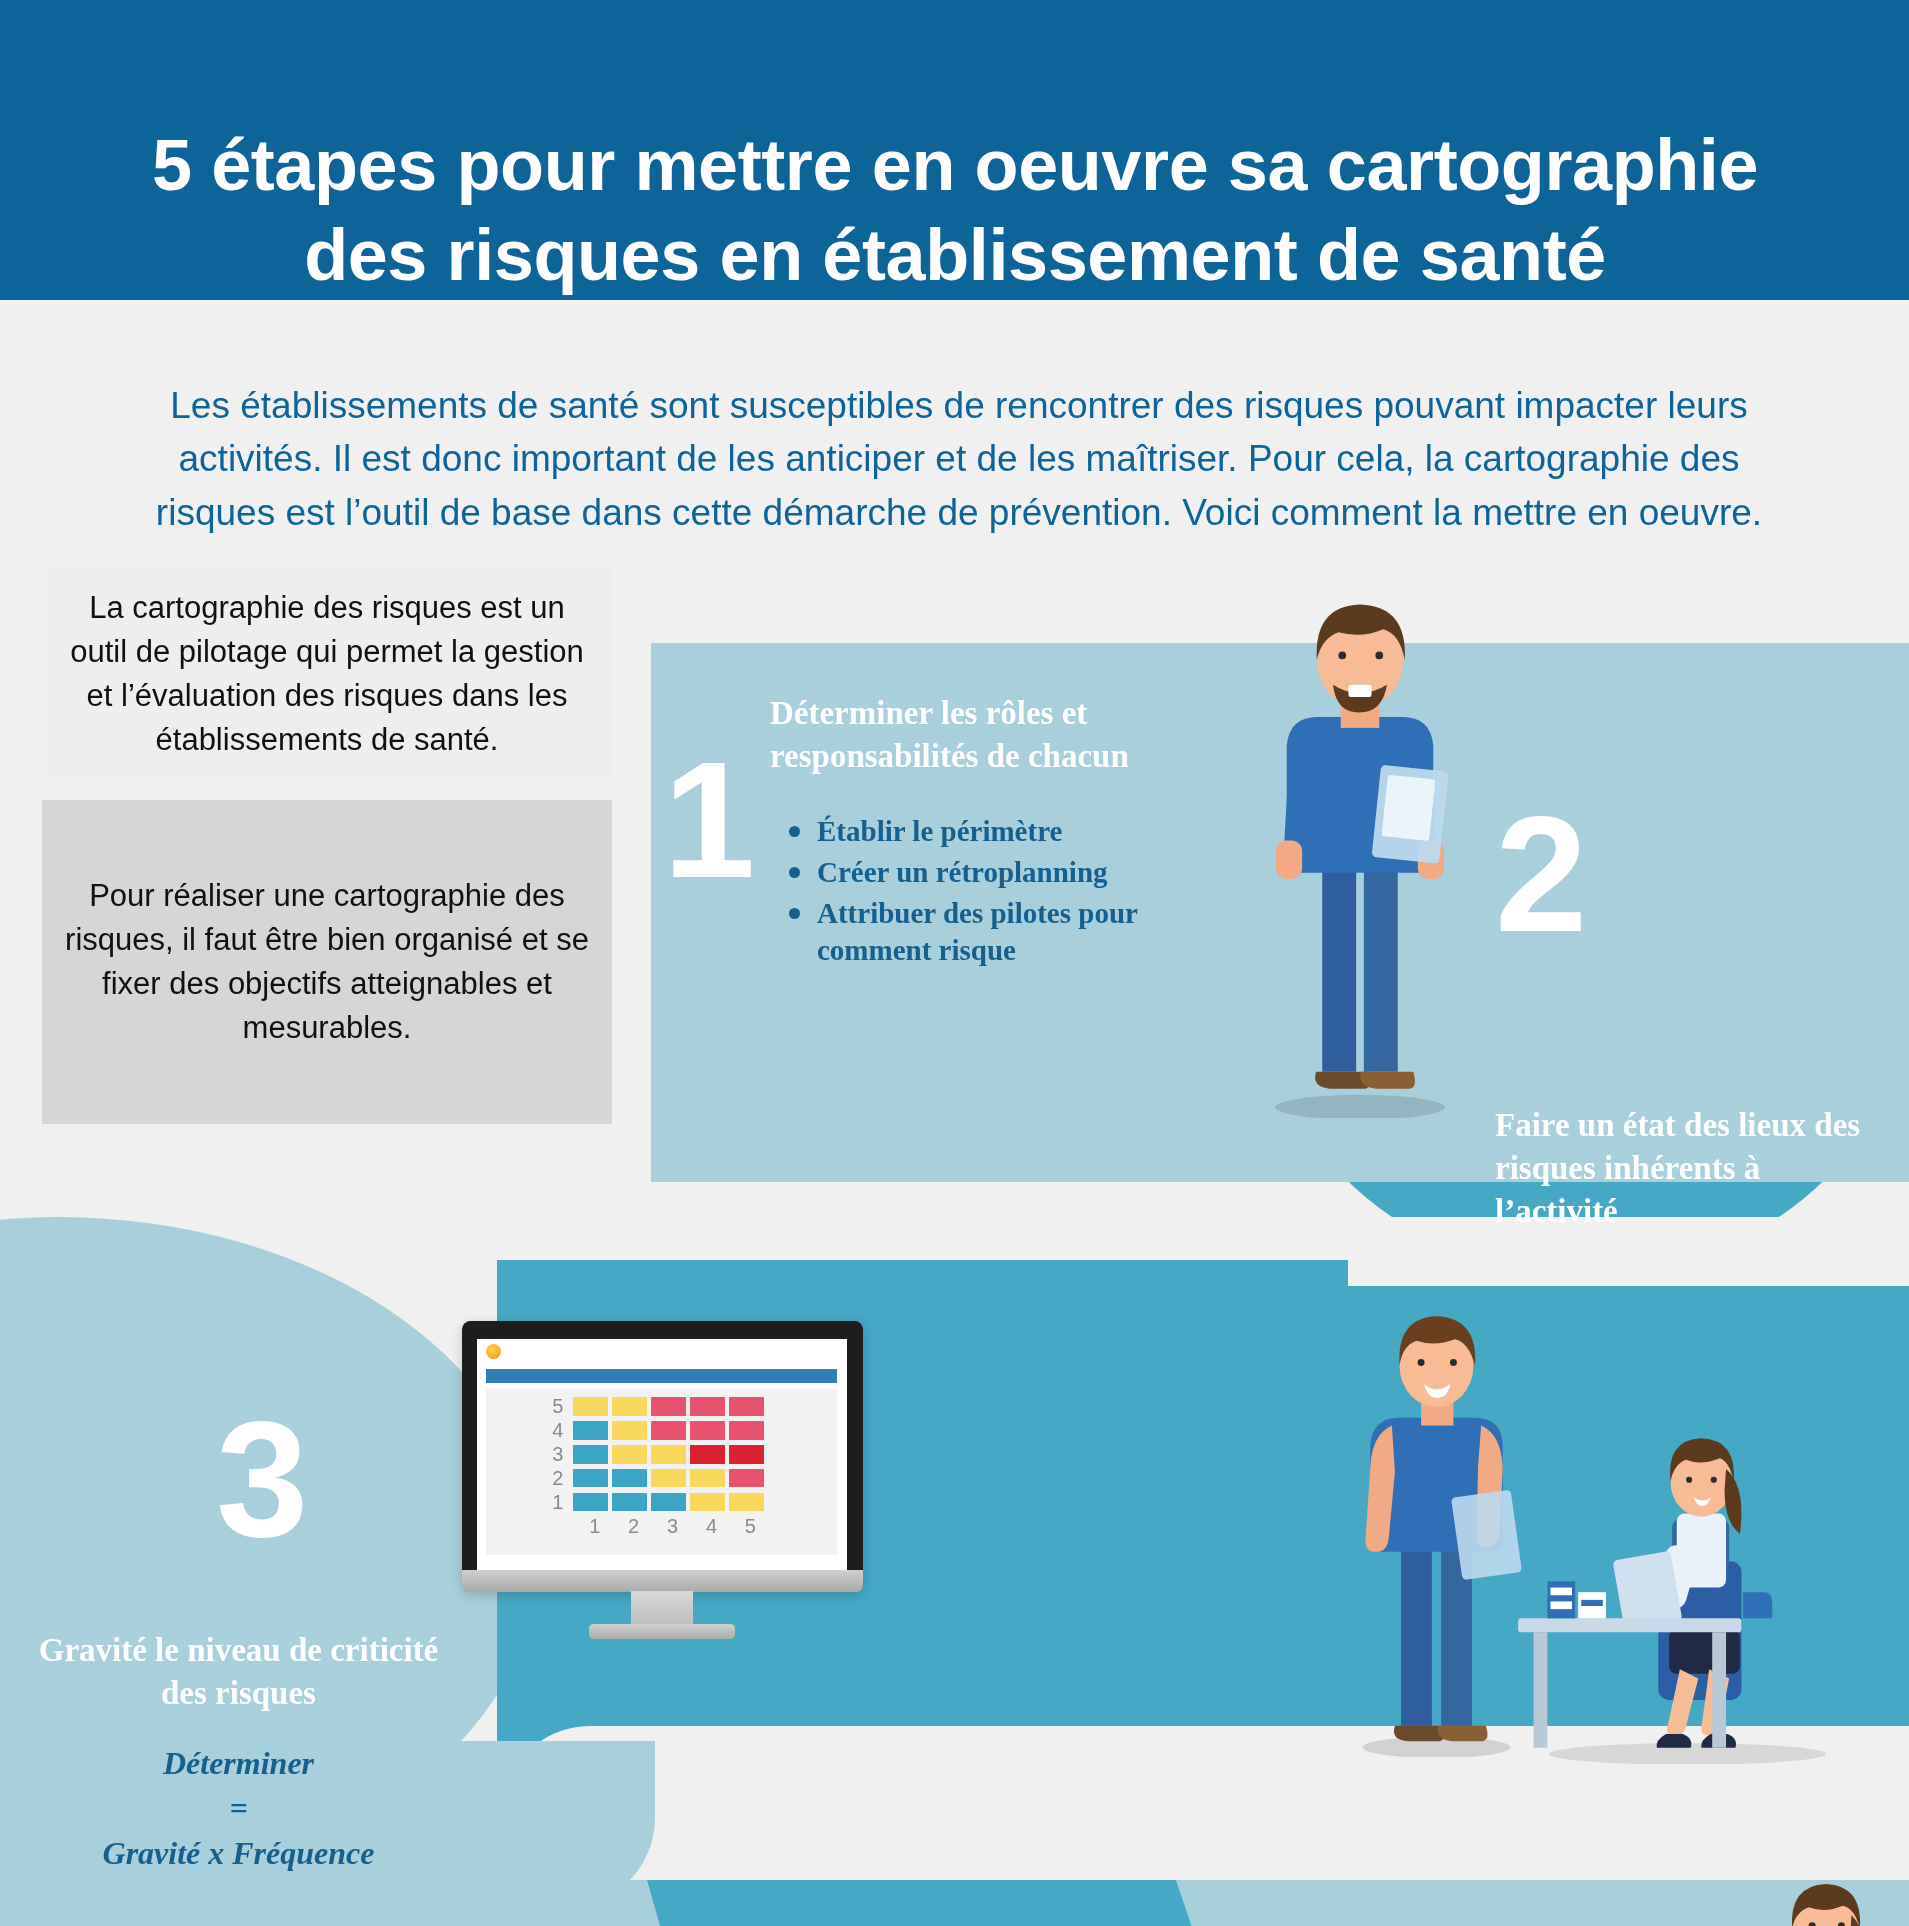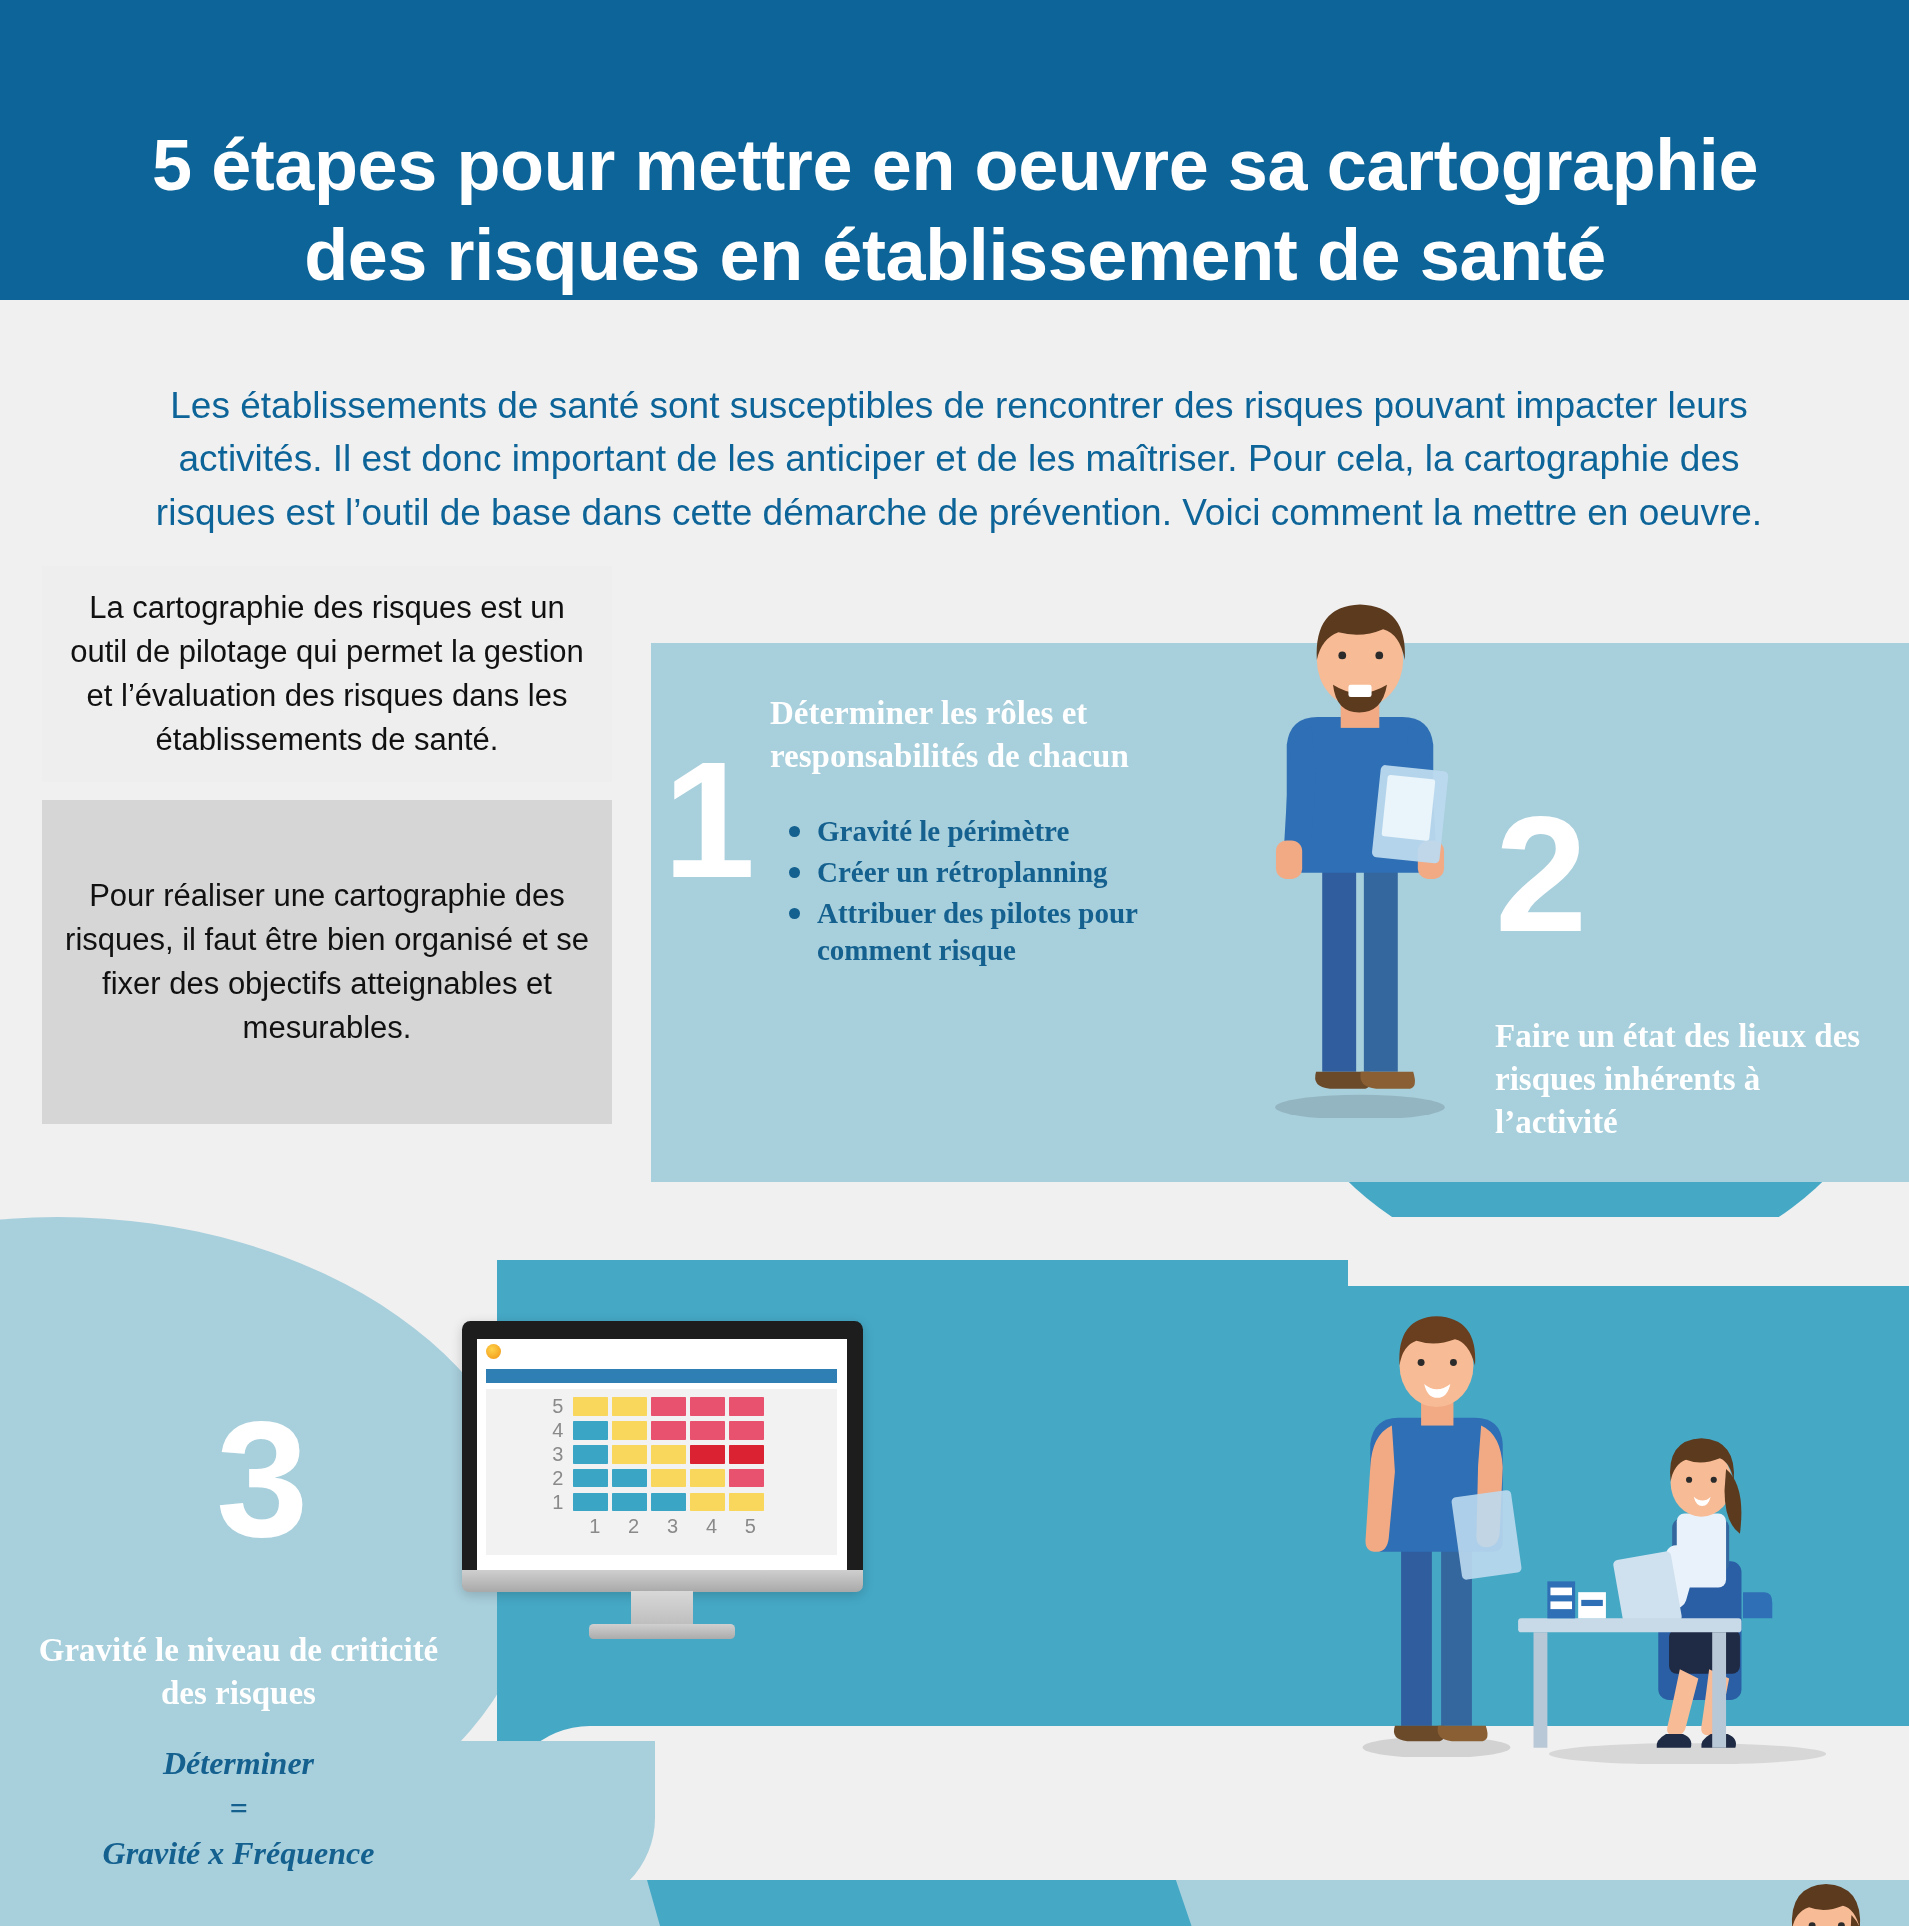--- a/index.html
+++ b/index.html
@@ -124,21 +124,21 @@
     font-family:"Liberation Serif", serif;
     line-height:1.40;text-align:center;
   }
 
   
   #s1-num{left:663px;top:747px;font-size:166px;}
   #s1-head{left:770px;top:681px;width:416px;font-size:33px;}
   #s1-bul{left:782px;top:813px;width:424px;font-size:29px;}
   
   #s2-num{left:1495px;top:801px;font-size:166px;}
-  #s2-head{left:1495px;top:1004px;width:366px;font-size:33px;font-family:Liberation Serif, serif;}
+  #s2-head{left:1495px;top:1093px;width:366px;font-size:33px;font-family:Liberation Serif, serif;}
   
   #s3-num{left:216px;top:1406px;font-size:166px;}
   #s3-head{left:23px;top:1618px;width:431px;font-size:33px;text-align:center;}
   #s3-formula{left:23px;top:1741px;width:431px;font-size:32px;}
   #s3-bul{left:901px;top:1310px;width:424px;font-size:29px;}
 
   
   #monitor{position:absolute;left:462px;top:1321px;width:401px;height:339px;}
   .mon-bezel{
     position:absolute;left:0;top:0;width:401px;height:270px;
@@ -201,21 +201,21 @@
   <div id="band3-white-right"></div>
   <div id="band3-white-under"></div>
   <div id="band3-light-under"></div>
 
   <div id="band45"></div>
   <div id="band45-chevron"></div>
 
   <div class="stepnum" id="s1-num">1</div>
   <div class="stephead" id="s1-head">Déterminer les rôles et responsabilités de chacun</div>
   <ul class="bullets" id="s1-bul">
-    <li>Gravité le périmètre</li>
+    <li>Établir le périmètre</li>
     <li>Créer un rétroplanning</li>
     <li>Attribuer des pilotes pour comment risque</li>
   </ul>
 
   <div class="stepnum" id="s2-num">2</div>
   <div class="stephead" id="s2-head">Faire un état des lieux des risques inhérents à l’activité</div>
 
   <div class="stepnum" id="s3-num">3</div>
   <div class="stephead" id="s3-head">Gravité le niveau de criticité des risques</div>
   <div class="formula" id="s3-formula">

